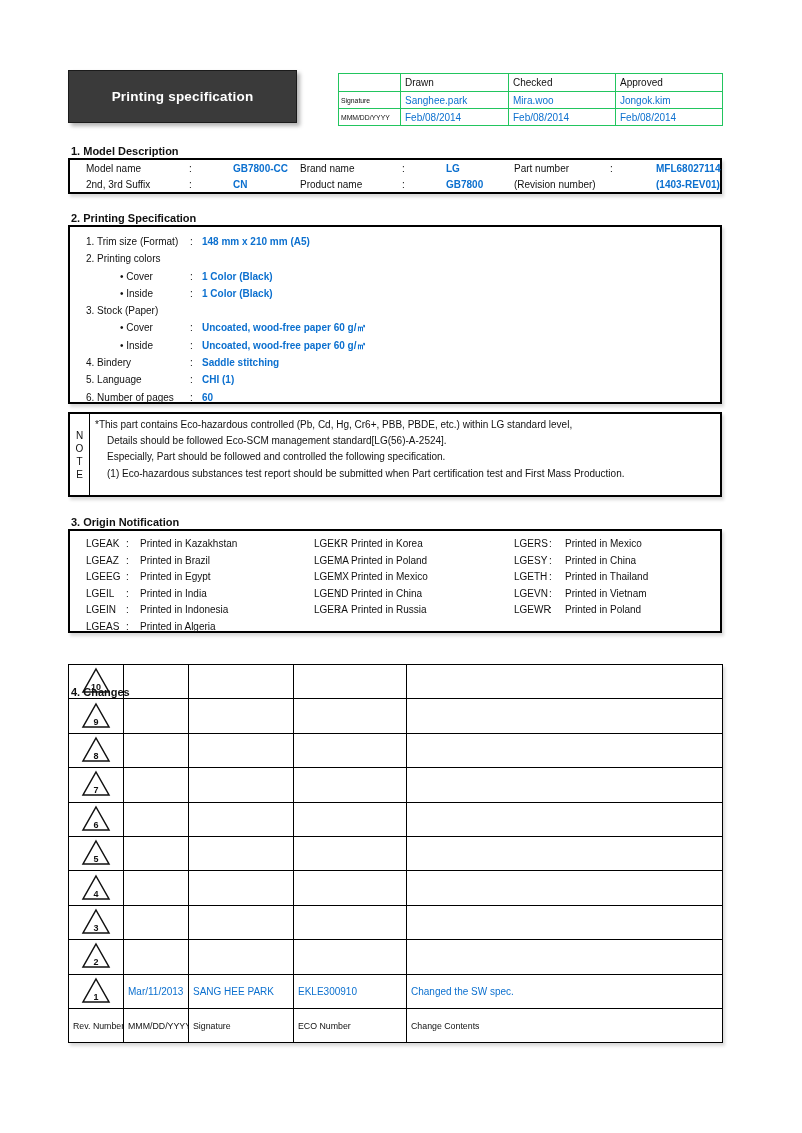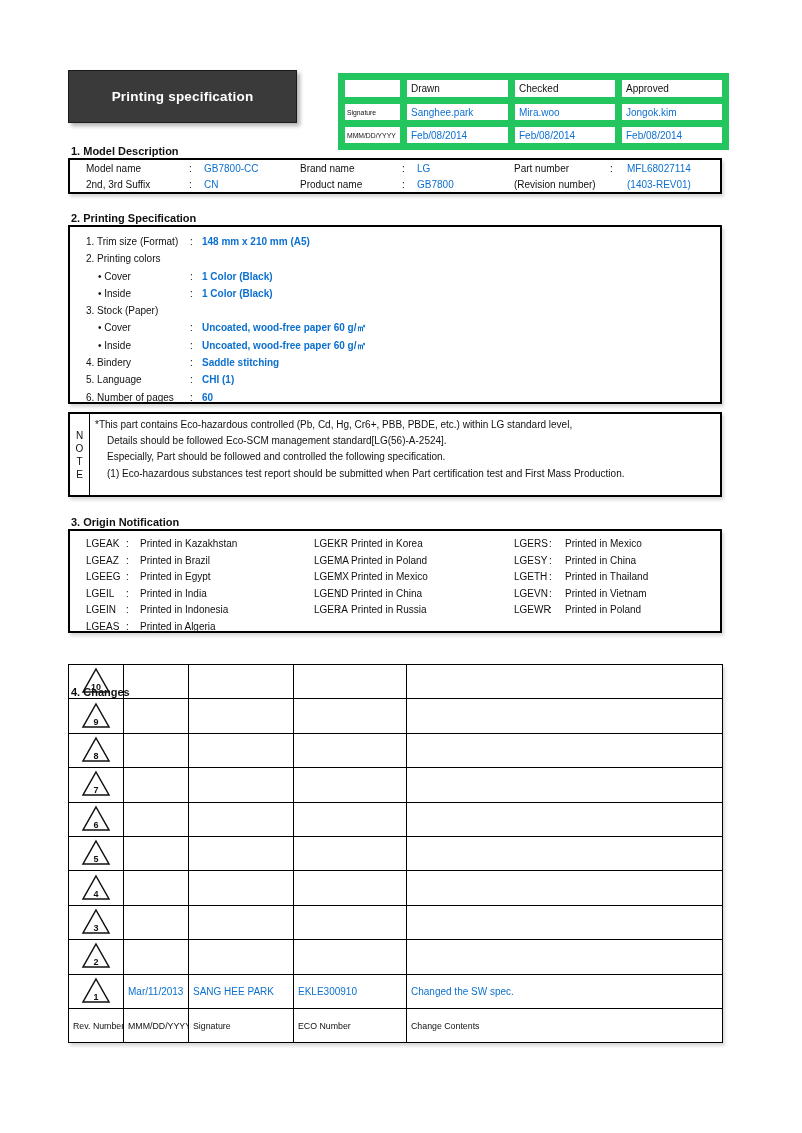--- a/index.html
+++ b/index.html
@@ -8,45 +8,45 @@
 
   
   .title-box{position:absolute;left:68px;top:70px;width:229px;height:53px;background:#3a3a3a;
              border:1px solid #1b1b1b;box-shadow:3px 3px 4px rgba(0,0,0,0.30);
              display:flex;align-items:center;justify-content:center;box-sizing:border-box;}
   .title-box .t{color:#ffffff;font-size:13.5px;font-weight:bold;letter-spacing:.2px;}
 
   
   table{border-spacing:0;}
   .approval{position:absolute;left:338px;top:73px;border-collapse:collapse;table-layout:fixed;width:384px;}
-  .approval td{border:7px solid #22c55e;padding:0 0 0 4px;font-size:10px;vertical-align:middle;
+  .approval td{border:1px solid #22c55e;padding:0 0 0 4px;font-size:10px;vertical-align:middle;
                white-space:nowrap;overflow:hidden;}
   .approval tr.hdr td{height:17px;}
   .approval tr.r td{height:16px;}
   .approval td.small{font-size:6.8px;padding-left:2px;}
   .blue{color:#0c70cf;}
-  .bluebold{color:#0c70cf;font-weight:normal;}
+  .bluebold{color:#0c70cf;font-weight:bold;margin-left:29px;}
 
   
   .sec-h{position:absolute;left:71px;font-size:11px;font-weight:bold;white-space:nowrap;}
 
   
   .box{position:absolute;left:68px;width:654px;border:2px solid #000;background:#fff;
        box-sizing:border-box;box-shadow:2px 3px 3px rgba(0,0,0,0.15);}
 
   
   .model-box{top:158px;height:36px;padding-top:1px;}
   .mrow{position:relative;height:15.5px;line-height:15.5px;font-size:10px;}
   .abs{position:absolute;white-space:nowrap;}
 
   
   .spec-box{top:225px;height:179px;padding-top:6px;}
   .line{position:relative;height:17.3px;line-height:17.3px;font-size:10px;}
   .line .lbl{position:absolute;left:16px;}
-  .line .lbl.ind{left:28px;}
+  .line .lbl.ind{left:50px;}
   .line .colon{position:absolute;left:120px;}
   .line .val{position:absolute;left:132px;color:#0c70cf;font-weight:bold;}
 
   
   .note-box{top:412px;height:85px;display:flex;}
   .note-letters{width:19px;border-right:1px solid #000;display:flex;flex-direction:column;
                 align-items:center;justify-content:center;font-size:10px;line-height:13px;flex:none;}
   .note-lines{flex:1;padding-top:3px;}
   .nline{height:16.2px;line-height:16.2px;font-size:10px;padding-left:5px;white-space:nowrap;}
   .nline.indent{padding-left:17px;}

